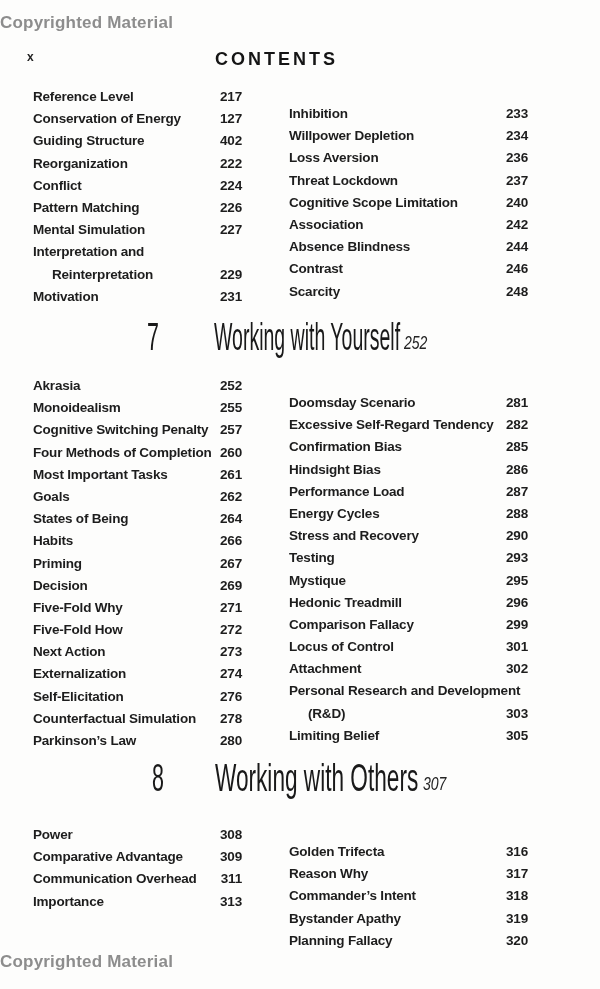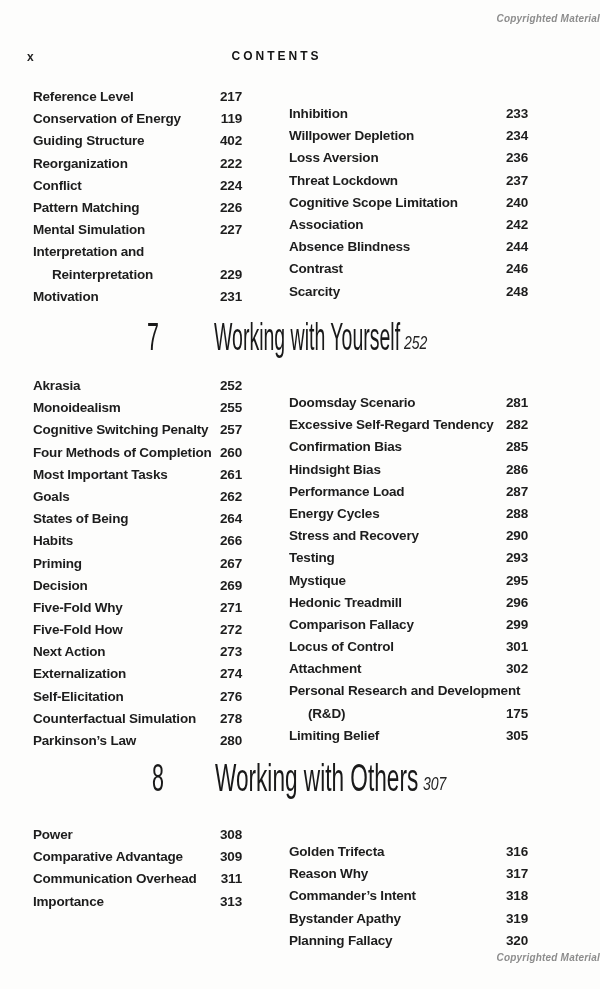--- a/index.html
+++ b/index.html
@@ -6,35 +6,35 @@
   body {
     width:600px; height:989px;
     background:#fdfdfc;
     font-family:"Liberation Sans", sans-serif;
     position:relative;
     overflow:hidden;
     color:#1d1d1d;
   }
   .watermark {
     position:absolute; left:0; width:600px;
-    text-align:right;
+    text-align:left;
     color:#8d8d8d;
-    font-size:10px; font-weight:bold; letter-spacing:0.2px;font-style:italic;
+    font-size:17px; font-weight:bold; letter-spacing:0.2px;
   }
   #wm-top { top:13px; }
   #wm-bottom { top:952px; }
 
   .pagehead { position:absolute; top:49px; left:25px; width:503px; height:16px; }
   .folio {
     position:absolute; left:2px; top:1px;
     font-size:12px; font-weight:bold; color:#222;
   }
   .head-title {
     position:absolute; left:0; right:0; text-align:center;
-    font-size:12px; font-weight:bold; letter-spacing:3px; color:#151515;
+    font-size:18px; font-weight:bold; letter-spacing:3px; color:#151515;
   }
 
   .toc-block { position:absolute; left:0; width:600px; }
   #block1 { top:86px; }
   #block2 { top:375px; }
   #block3 { top:824px; }
   .col { position:absolute; top:0; }
   .col-left  { left:25px;  width:209px;margin-left:8px; }
   .col-right { left:289px; width:239px;margin-top:17px; }
   .toc-row {
@@ -80,21 +80,21 @@
 </div>
 
 <div class="toc-block" id="block1">
   <div class="col col-left">
       <div class="toc-row">
         <span class="label">Reference Level</span>
         <span class="page-num">217</span>
       </div>
       <div class="toc-row">
         <span class="label">Conservation of Energy</span>
-        <span class="page-num">119</span>
+        <span class="page-num">127</span>
       </div>
       <div class="toc-row">
         <span class="label">Guiding Structure</span>
         <span class="page-num">402</span>
       </div>
       <div class="toc-row">
         <span class="label">Reorganization</span>
         <span class="page-num">222</span>
       </div>
       <div class="toc-row">
@@ -291,21 +291,21 @@
       <div class="toc-row">
         <span class="label">Attachment</span>
         <span class="page-num">302</span>
       </div>
       <div class="toc-row">
         <span class="label">Personal Research and Development</span>
         <span class="page-num"></span>
       </div>
       <div class="toc-row">
         <span class="label indent">(R&amp;D)</span>
-        <span class="page-num">175</span>
+        <span class="page-num">303</span>
       </div>
       <div class="toc-row">
         <span class="label">Limiting Belief</span>
         <span class="page-num">305</span>
       </div>
     </div>
 </div>
 
 <div class="chapter" id="chapter8">
   <span class="ch-num">8</span>

